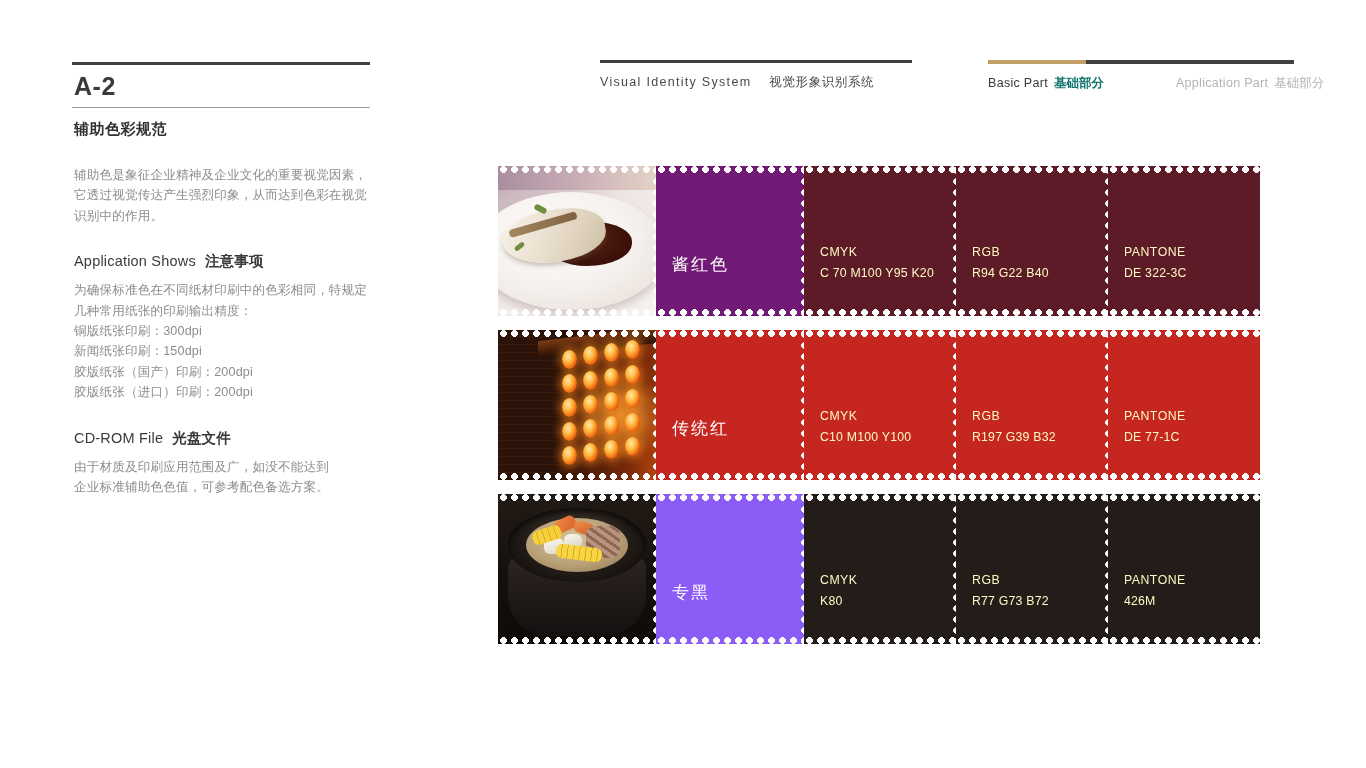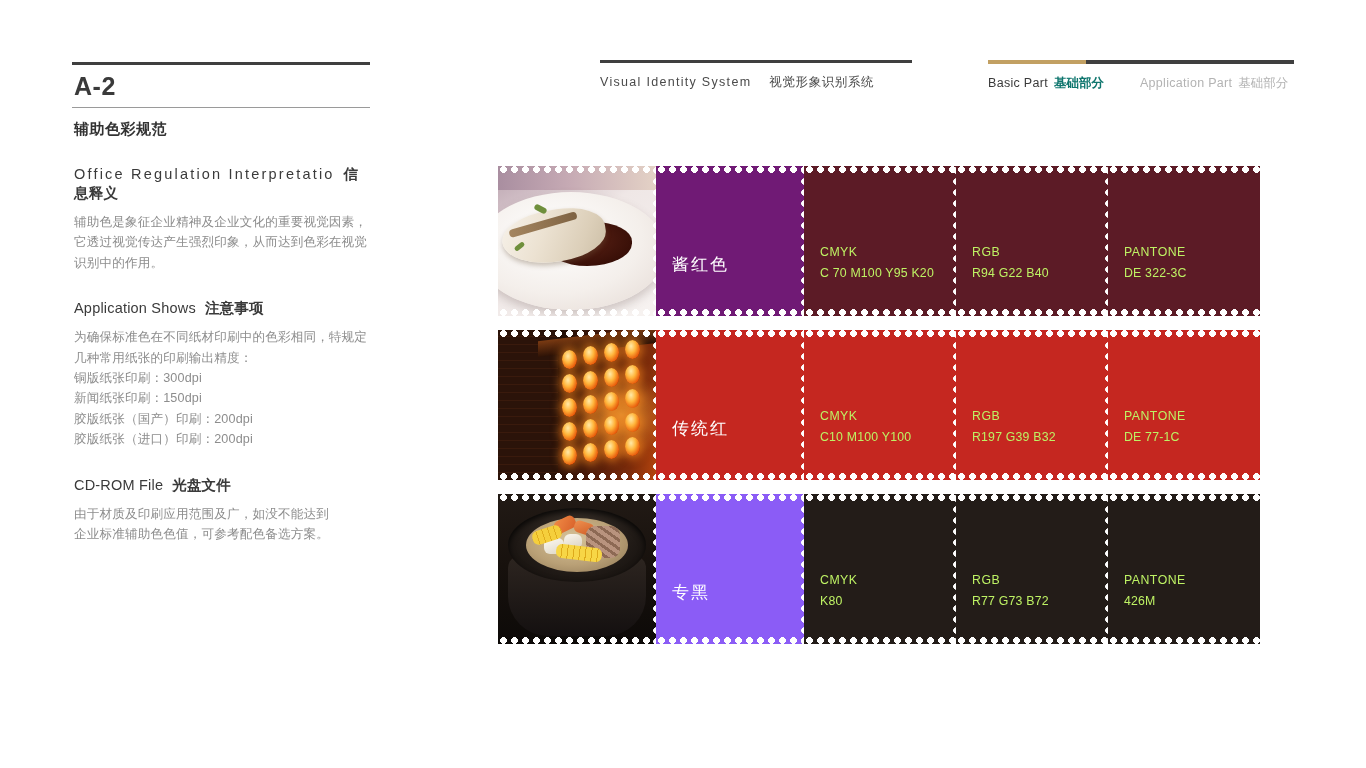--- a/index.html
+++ b/index.html
@@ -46,36 +46,36 @@
   #header-vis .cn{margin-left:18px;letter-spacing:.6px;}
 
   #header-part{position:absolute;left:988px;top:60px;width:306px;}
   #header-part .prule{height:4px;width:306px;background:#3f3f3f;position:relative;}
   #header-part .prule .gold{
     position:absolute;left:0;top:0;height:4px;width:98px;background:#c2a063;
   }
   #header-part .row{margin-top:11px;font-size:12.5px;white-space:nowrap;}
   #header-part .basic-en{color:#3a3a3a;letter-spacing:.3px;}
   #header-part .basic-cn{color:#0f766e;font-weight:bold;margin-left:6px;}
-  #header-part .app-en{color:#b3b3b3;letter-spacing:.3px;margin-left:36px;}
+  #header-part .app-en{color:#b3b3b3;letter-spacing:.3px;margin-left:72px;}
   #header-part .app-cn{color:#b3b3b3;margin-left:6px;}
 
   
   #swatch-grid{position:absolute;left:498px;top:166px;width:762px;}
   .swatch-row{position:relative;height:150px;margin-bottom:14px;display:flex;}
   .cell{position:relative;height:150px;overflow:hidden;}
   .cell.photo{width:158px;flex:0 0 158px;}
   .cell.name{width:148px;flex:0 0 148px;}
   .cell.spec{width:152px;flex:0 0 152px;}
   .cell-label{
     position:absolute;left:16px;bottom:40px;
     font-size:17px;color:#fff;letter-spacing:2px;white-space:nowrap;
   }
   .spec-inner{
-    position:absolute;left:16px;bottom:32px;color:#bef264;
+    position:absolute;left:16px;bottom:32px;color:#fef9c3;
     font-size:12.3px;line-height:1.72;white-space:nowrap;
   }
   .spec-inner .k{display:block;letter-spacing:.5px;}
   .spec-inner .v{display:block;letter-spacing:.2px;}
 
   
   .perf{
     position:absolute;top:0;height:150px;width:7px;z-index:5;
     background-image:radial-gradient(circle at 3.5px 4.5px,#ffffff 3.1px,rgba(255,255,255,0) 3.4px);
     background-size:7px 11px;background-repeat:repeat-y;
@@ -176,23 +176,20 @@
 </head>
 <body>
 
 <div id="left-column">
   <div class="rule-thick"></div>
   <div id="page-code">A-2</div>
   <div class="rule-thin"></div>
   <div id="section-title-cn">辅助色彩规范</div>
 
   <div class="block">
-    <div class="block-head">
-      <span class="sp">Office  Regulation  Interpretatio</span><span class="cn">信息释义</span>
-    </div>
     <div class="block-body">
       <span class="ln">辅助色是象征企业精神及企业文化的重要视觉因素，</span>
       <span class="ln">它透过视觉传达产生强烈印象，从而达到色彩在视觉</span>
       <span class="ln">识别中的作用。</span>
     </div>
   </div>
 
   <div class="block">
     <div class="block-head">
       <span>Application Shows</span><span class="cn">注意事项</span>

